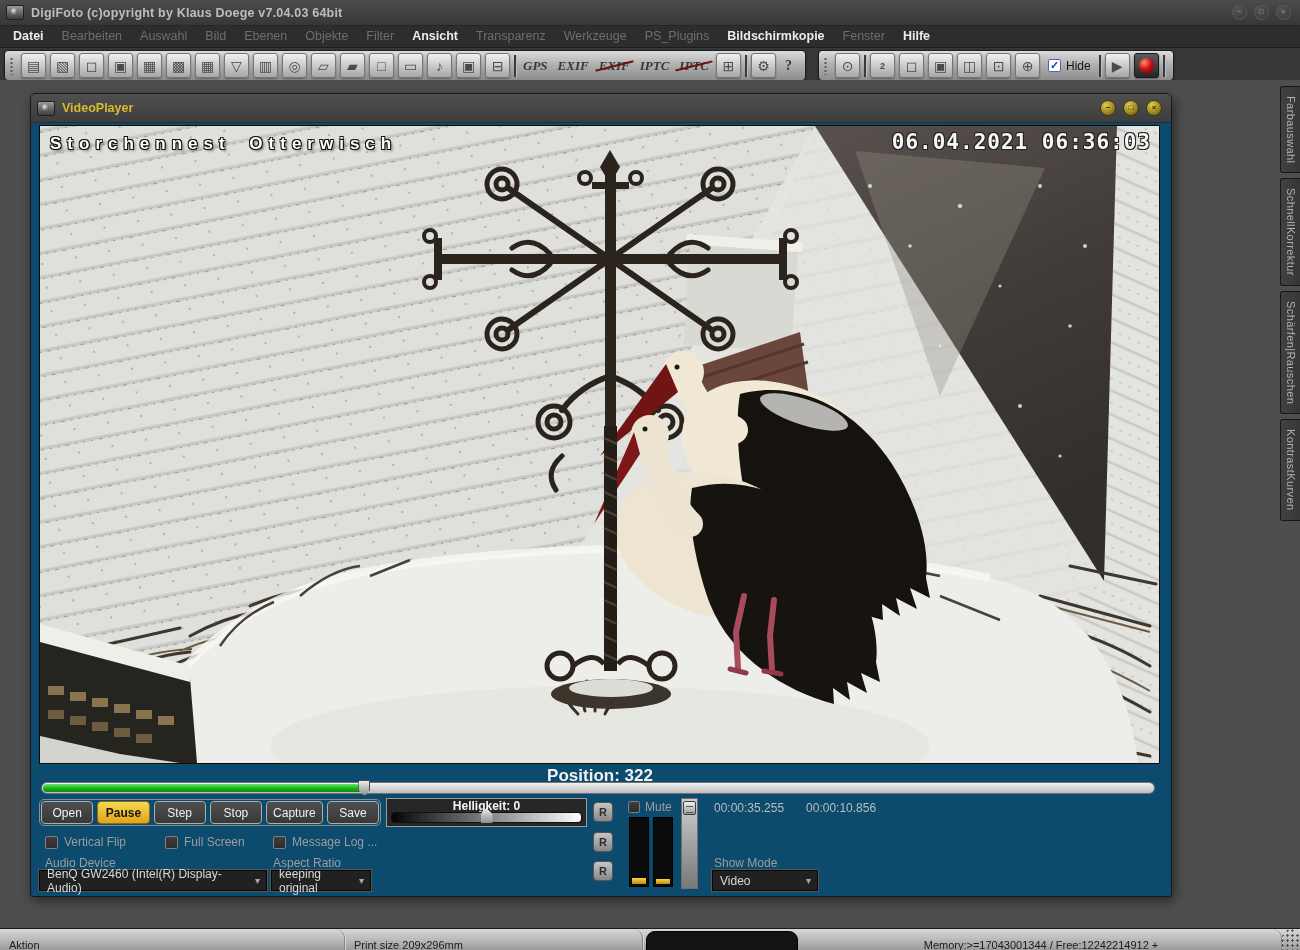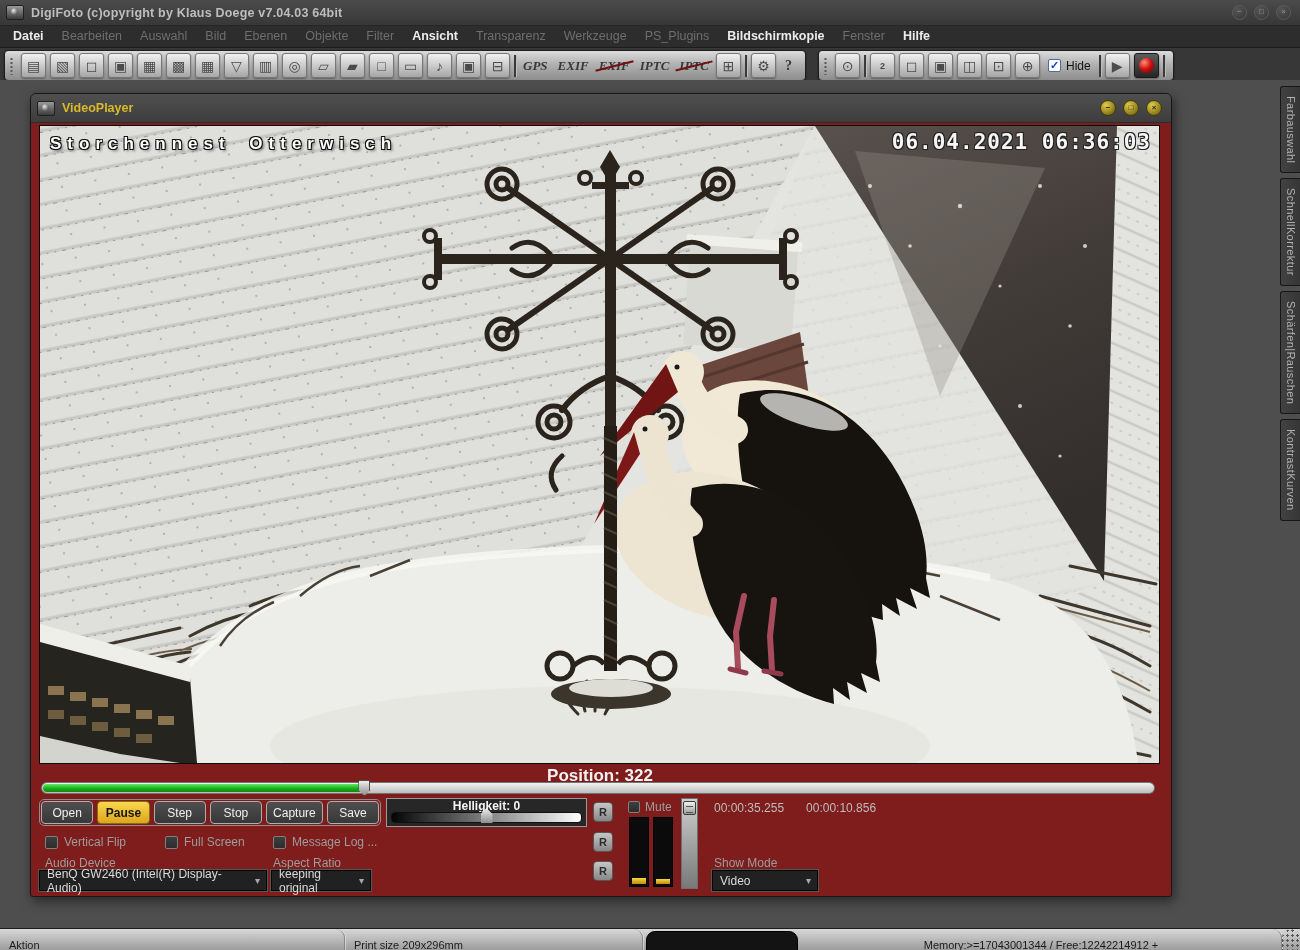--- a/index.html
+++ b/index.html
@@ -50,21 +50,21 @@
     color:#2046b4;font-size:11px;font-weight:bold;line-height:11px;text-align:center;}
   .hide-label{color:#141414;font-size:12px;}
   
   .desktop{position:absolute;left:0;top:80px;width:1300px;height:848px;background:#4e4e4e;}
   
   .side-strip{position:absolute;right:0;top:6px;width:20px;display:flex;flex-direction:column;gap:5px;}
   .side-tab{writing-mode:vertical-rl;background:linear-gradient(90deg,#424242,#363636);color:#b2b2b2;
     font-size:11px;padding:9px 3px;border:1px solid #171717;border-right:none;border-radius:3px 0 0 3px;
     letter-spacing:.4px;box-sizing:border-box;}
   
-  .vp-window{position:absolute;left:30px;top:13px;width:1142px;height:804px;background:#7f1d1d;
+  .vp-window{position:absolute;left:30px;top:13px;width:1142px;height:804px;background:#0c4a6e;
     border:1px solid #181818;border-radius:6px 6px 3px 3px;box-sizing:border-box;
     box-shadow:2px 4px 12px rgba(0,0,0,.5);}
   .vp-titlebar{position:absolute;left:0;top:0;width:100%;height:29px;box-sizing:border-box;
     background:linear-gradient(#4f4f4f,#3d3d3d);border-bottom:1px solid #2c2c2c;border-radius:5px 5px 0 0;
     display:flex;align-items:center;}
   .vp-title{color:#d9ba2c;font-size:12.5px;font-weight:bold;}
   .vp-winbtn{width:14px;height:14px;border-radius:50%;background:radial-gradient(circle at 35% 30%,#e0cc4e,#8a7818 70%,#5c5010);
     border:1px solid #453c08;color:#332d05;font-size:8px;font-weight:bold;line-height:13px;text-align:center;}
   
   .vp-video{position:absolute;left:8px;top:31px;width:1121px;height:639px;box-sizing:border-box;

